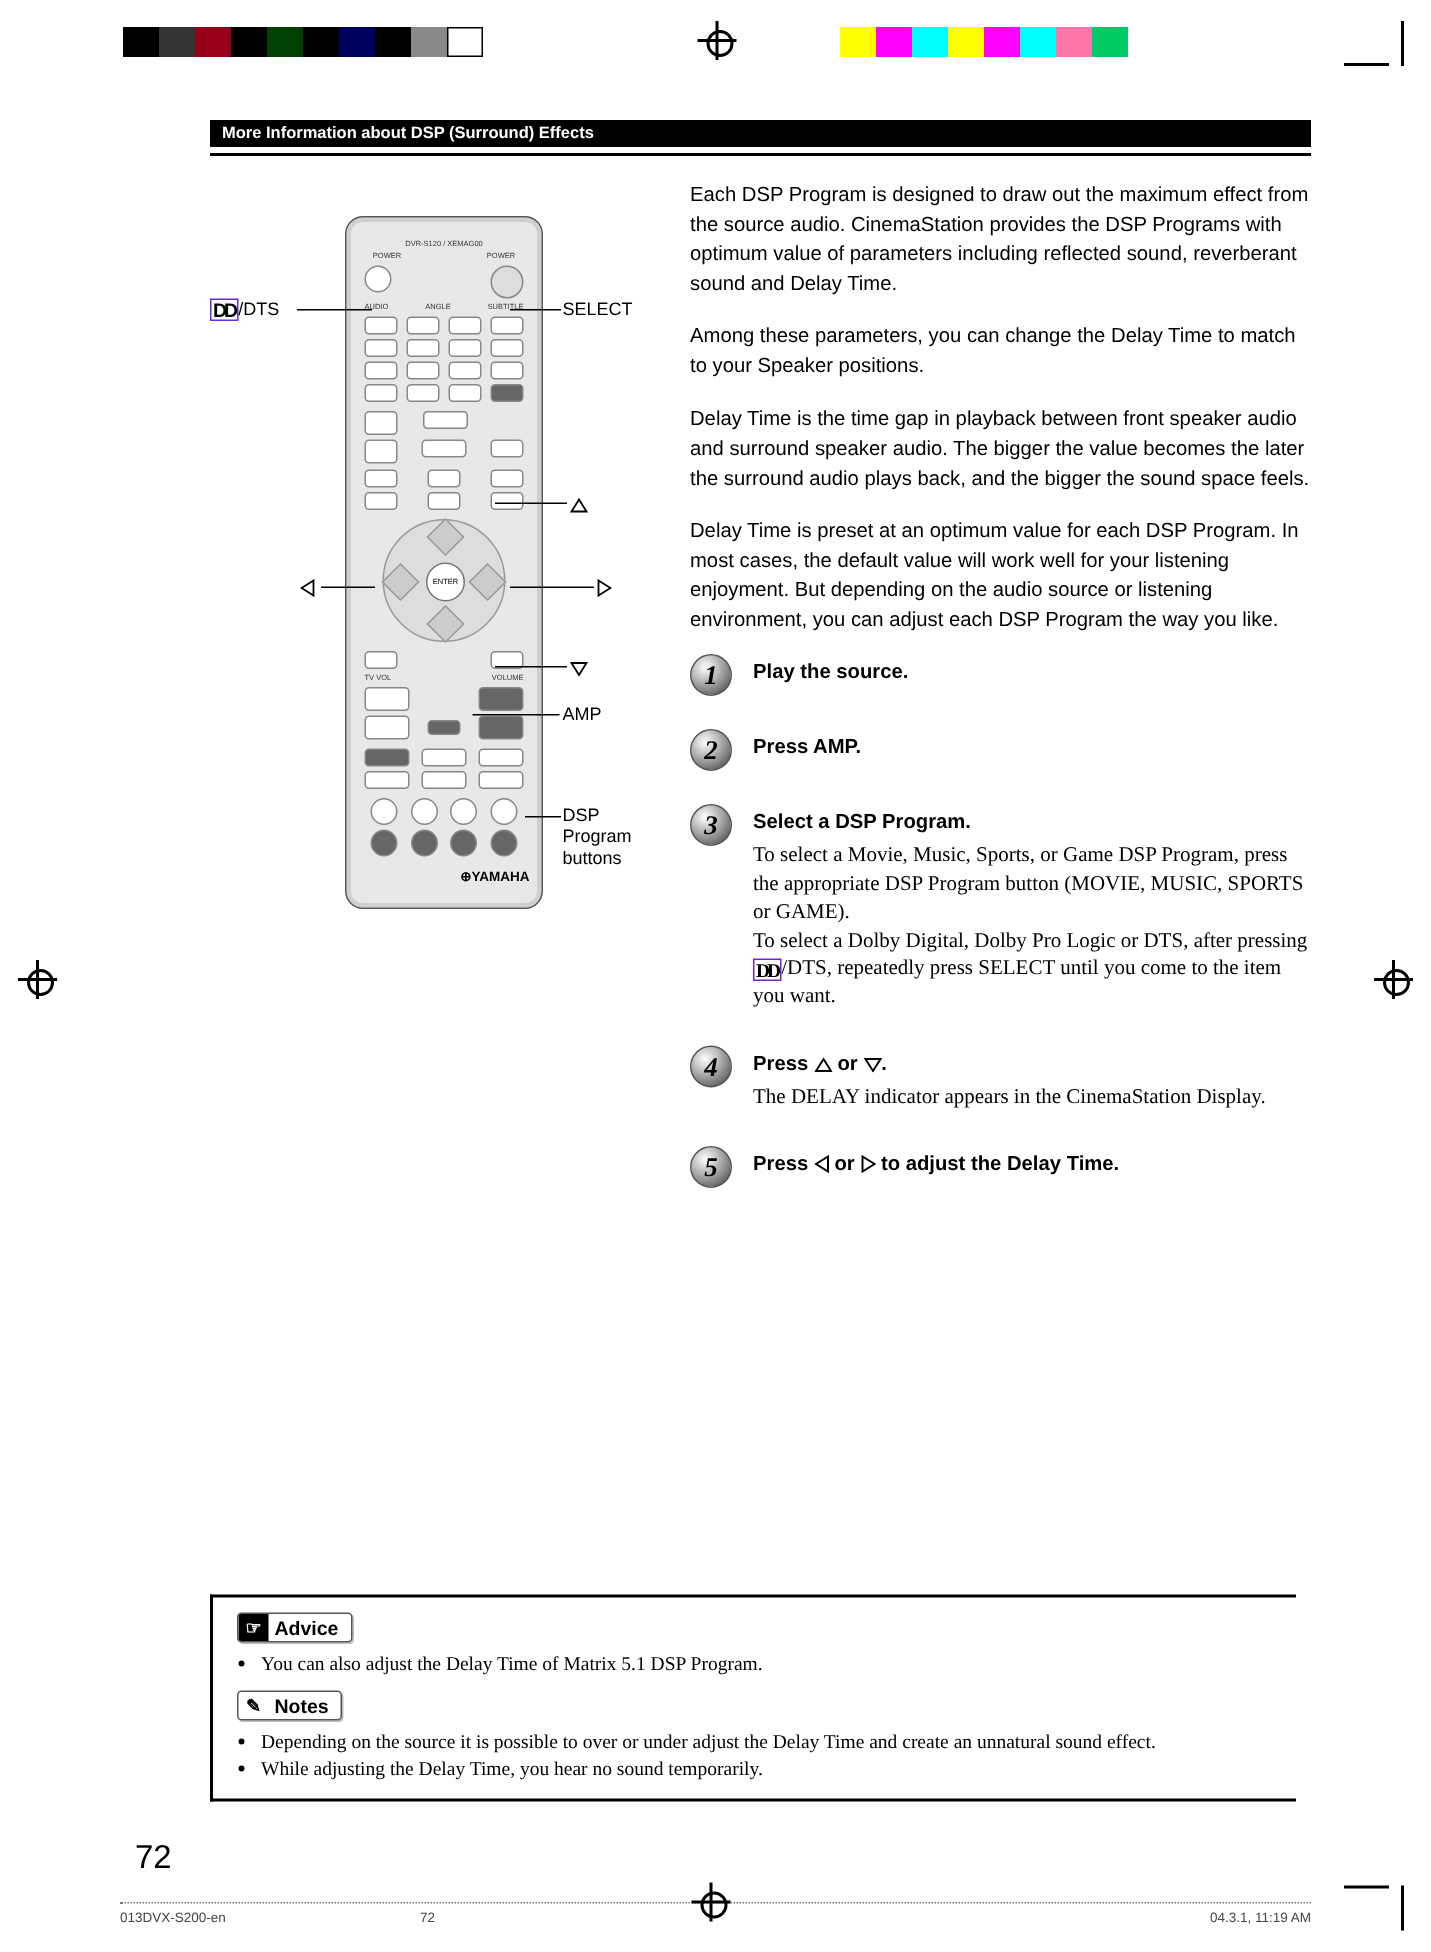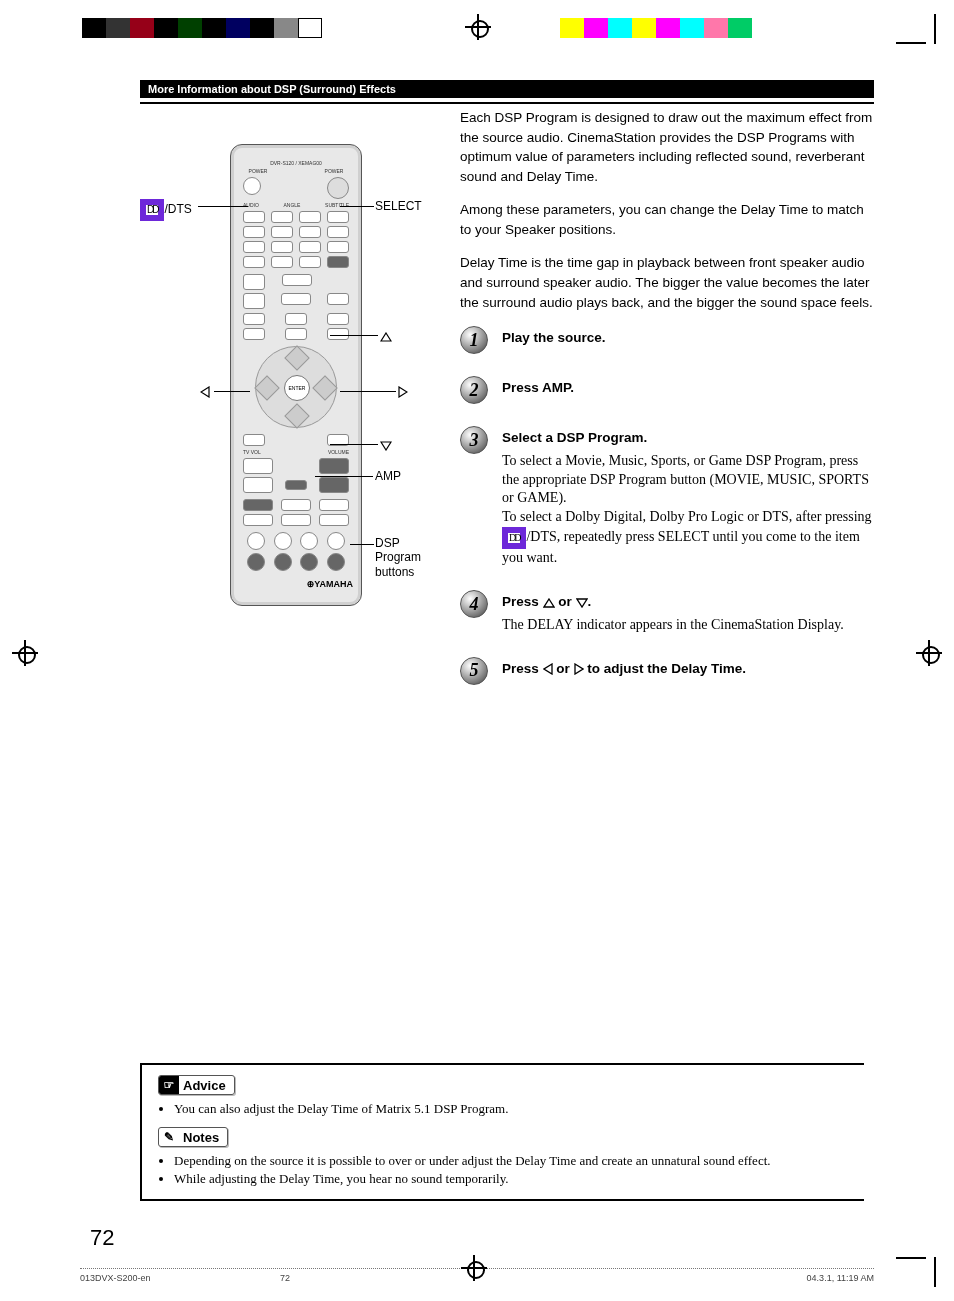--- a/index.html
+++ b/index.html
@@ -159,21 +159,21 @@
   .remote-line {
     position: absolute;
     background: #000;
   }
 
   .text-col {
     flex: 1;
     font-size: 13.5px;
     line-height: 1.45;
   }
-  .text-col p { margin: 4px 0 14px 0; }
+  .text-col p { margin: 16px 0 14px 0; }
 
   .steps {
     margin-left: 0;
   }
   .step {
     display: flex;
     gap: 14px;
     margin-bottom: 22px;
     align-items: flex-start;
   }
@@ -191,24 +191,24 @@
     align-items: center;
     justify-content: center;
     border: 1px solid #555;
     font-family: "Times New Roman", serif;
   }
   .step-body { flex:1; font-size: 13.5px; }
   .step-title { font-weight: bold; margin: 2px 0 4px 0; }
   .step-detail { font-family: "Times New Roman", Times, serif; font-size: 14px; line-height:1.35; }
   .dd-icon {
     display:inline-block;
-    border:6px solid #6d28d9;
+    border:1px solid #6d28d9;
     padding:0 1px;
-    font-size:10px;
-    font-weight:normal;
+    font-size:13px;
+    font-weight:bold;
     letter-spacing:-2px;
     line-height:1;
     vertical-align:middle;
   }
 
   
   .info-box {
     position: absolute;
     left: 140px;
     right: 90px;
@@ -487,20 +487,21 @@
           <span>Program</span><br>
           <span>buttons</span>
         </div>
         <div class="remote-line" style="left:210px; top:440px; width:24px; height:1px"></div>
       </div>
 
       <div class="text-col">
         <p>Each DSP Program is designed to draw out the maximum effect from the source audio. CinemaStation provides the DSP Programs with optimum value of parameters including reflected sound, reverberant sound and Delay Time.</p>
         <p>Among these parameters, you can change the Delay Time to match to your Speaker positions.</p>
         <p>Delay Time is the time gap in playback between front speaker audio and surround speaker audio. The bigger the value becomes the later the surround audio plays back, and the bigger the sound space feels.</p>
+        <p>Delay Time is preset at an optimum value for each DSP Program. In most cases, the default value will work well for your listening enjoyment. But depending on the audio source or listening environment, you can adjust each DSP Program the way you like.</p>
 
         <div class="steps">
           <div class="step">
             <div class="step-num">1</div>
             <div class="step-body">
               <div class="step-title">Play the source.</div>
             </div>
           </div>
           <div class="step">
             <div class="step-num">2</div>

